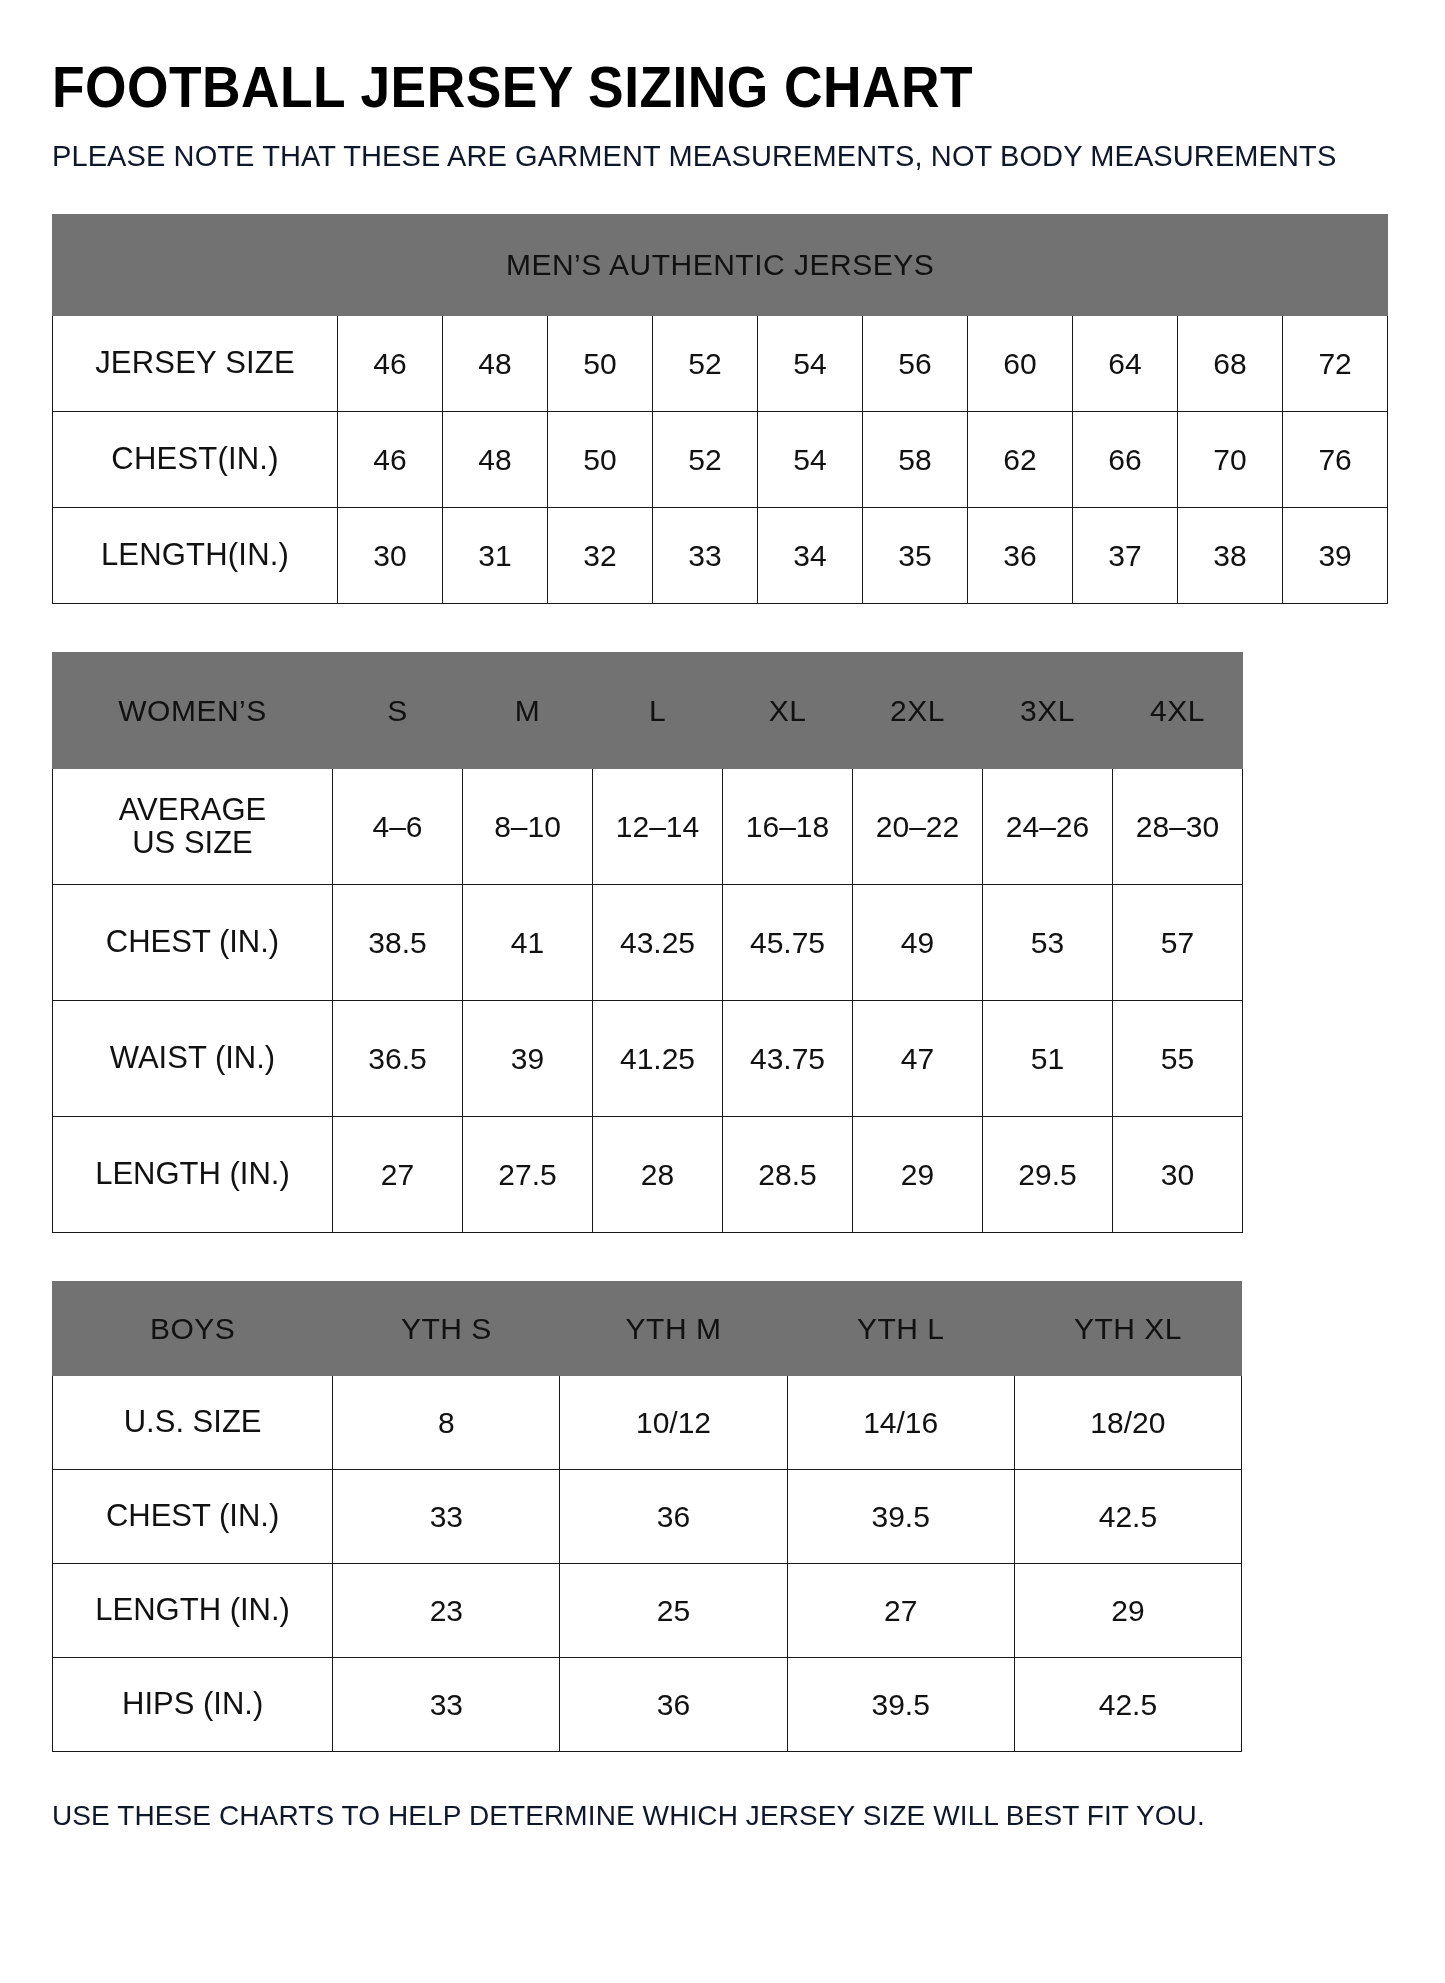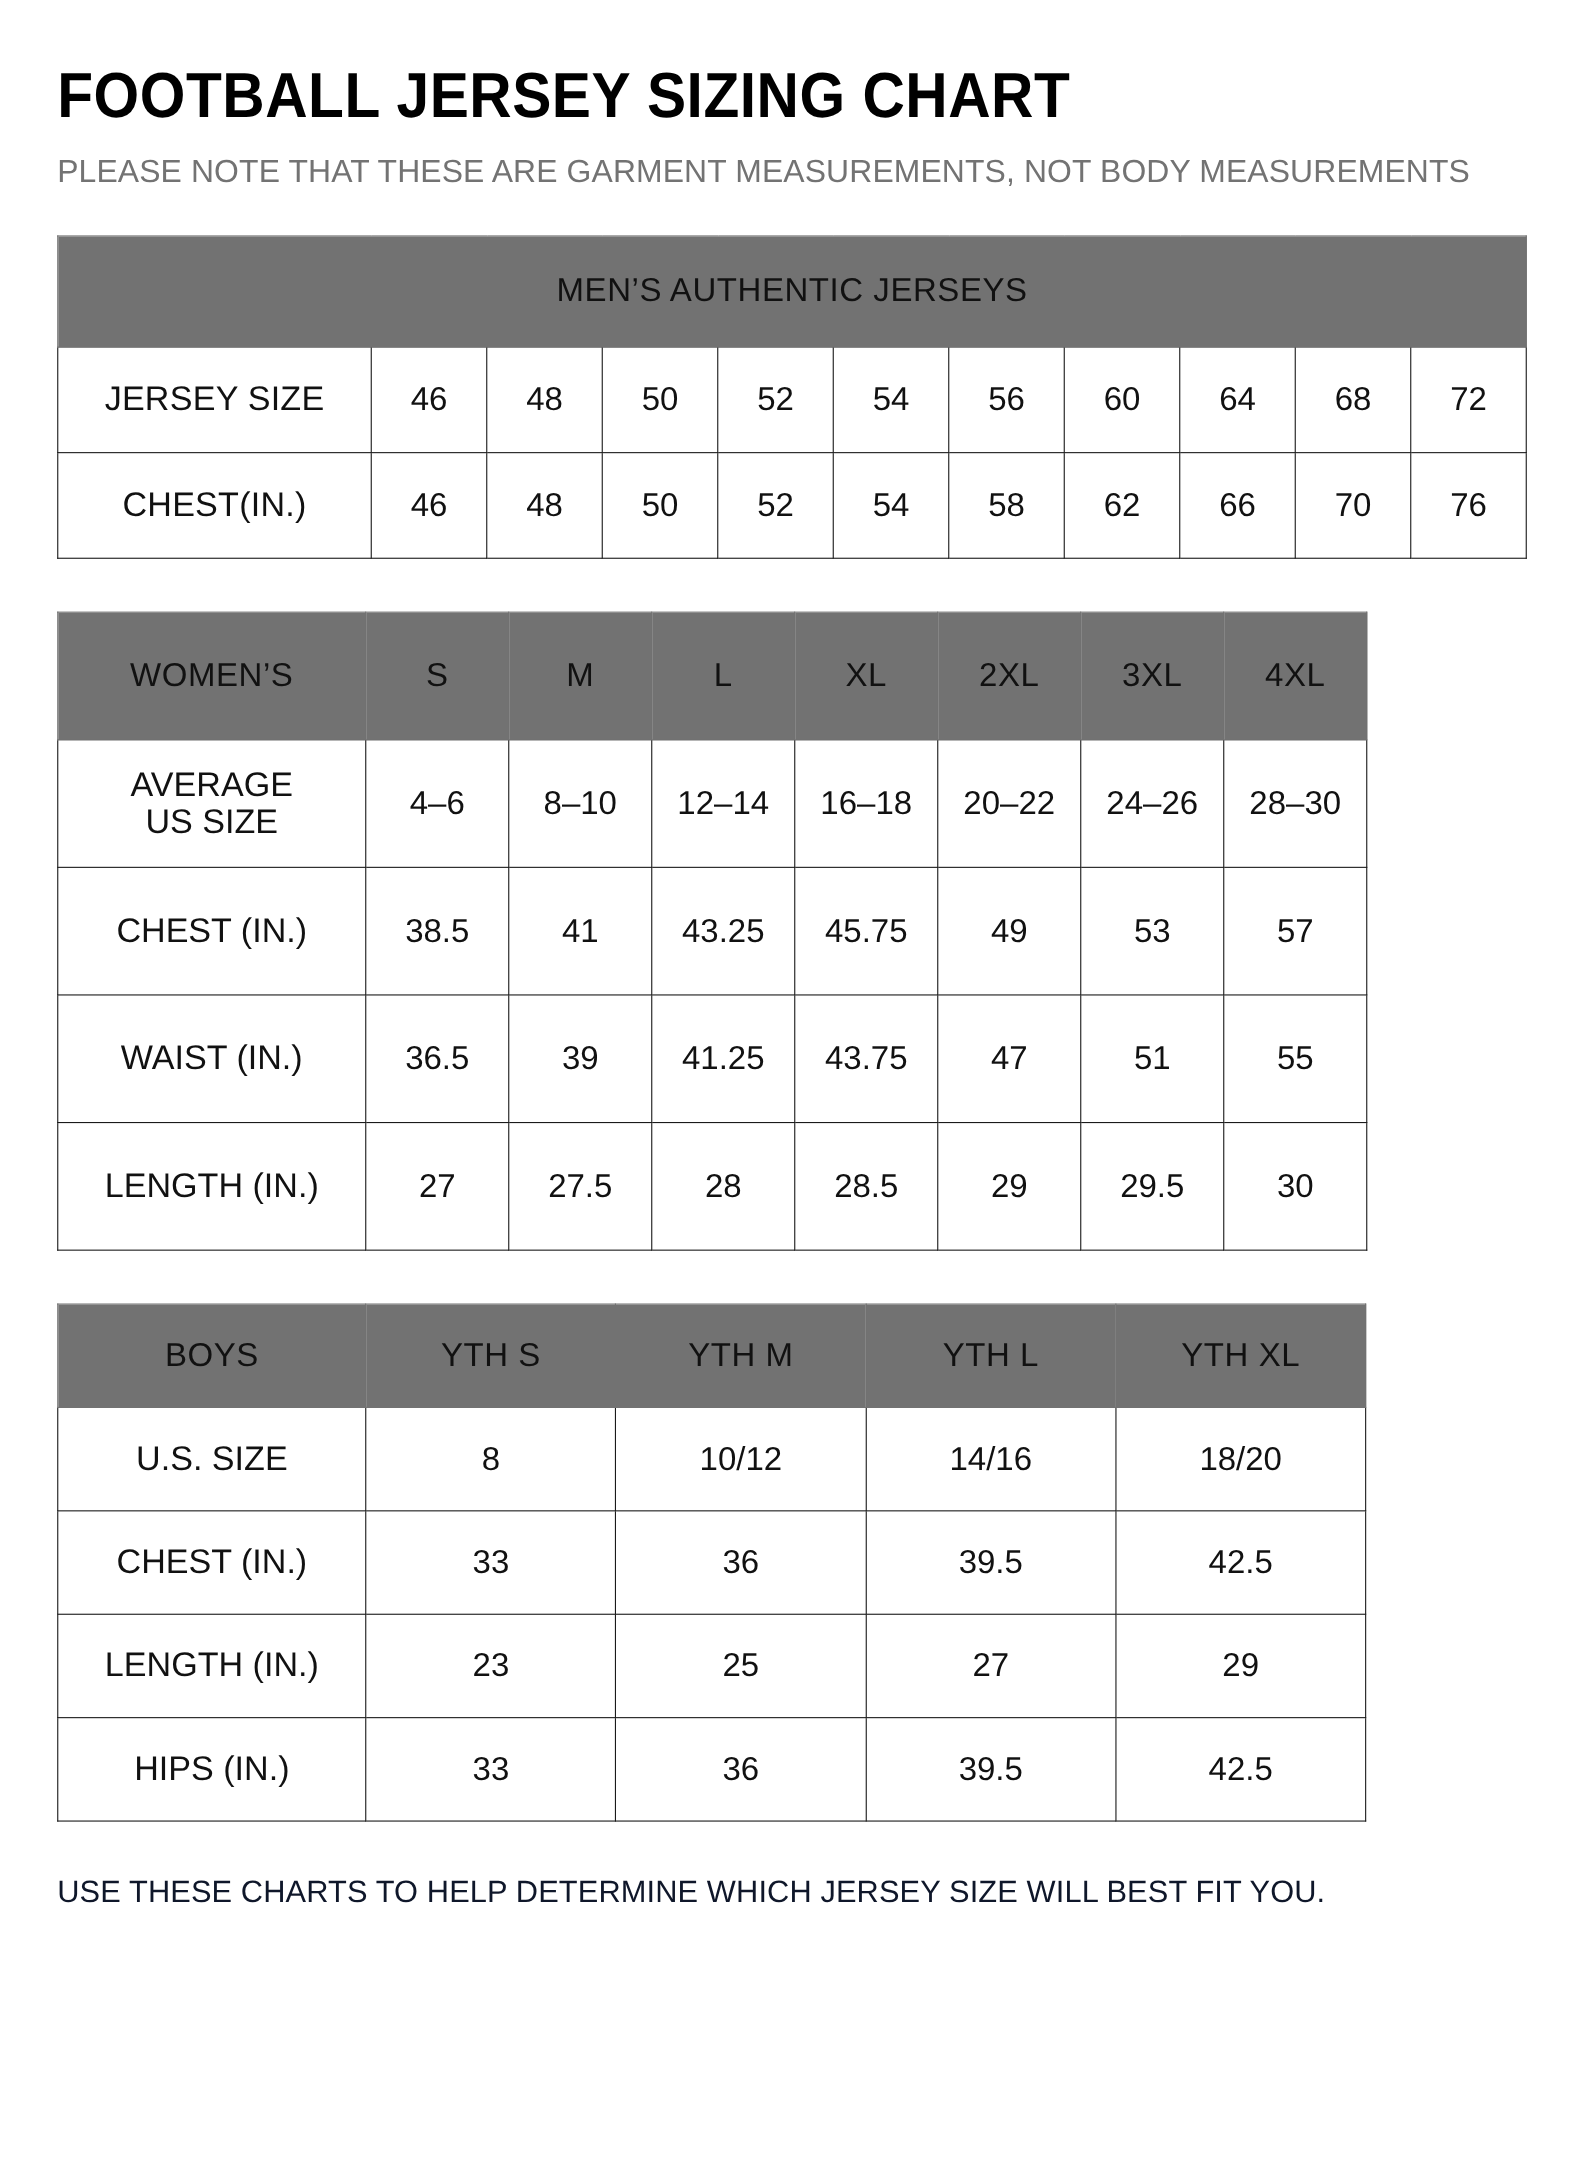--- a/index.html
+++ b/index.html
@@ -29,21 +29,21 @@
     font-size: 58px;
     line-height: 1.0;
     letter-spacing: 0.5px;
     transform: scaleX(0.92);
     transform-origin: left center;
     color: #000000;
     margin: 0 0 22px 0;
     white-space: nowrap;
   }
   .subtitle {
-    color: #737373;
+    color: #0f172a;
     font-size: 29px;
     line-height: 1.25;
     font-weight: normal;
     letter-spacing: 0.1px;
     margin: 0 0 40px 0;
     max-width: 1330px;
   }
 
   
   table.size-table {
@@ -156,20 +156,33 @@
         <td>48</td>
         <td>50</td>
         <td>52</td>
         <td>54</td>
         <td>58</td>
         <td>62</td>
         <td>66</td>
         <td>70</td>
         <td>76</td>
       </tr>
+      <tr>
+        <td class="rowhead">LENGTH(IN.)</td>
+        <td>30</td>
+        <td>31</td>
+        <td>32</td>
+        <td>33</td>
+        <td>34</td>
+        <td>35</td>
+        <td>36</td>
+        <td>37</td>
+        <td>38</td>
+        <td>39</td>
+      </tr>
     </tbody>
   </table>
 
   <table class="size-table" id="womens-table">
     <colgroup>
       <col class="c-label">
         <col class="c-val">
         <col class="c-val">
         <col class="c-val">
       <col class="c-val">

